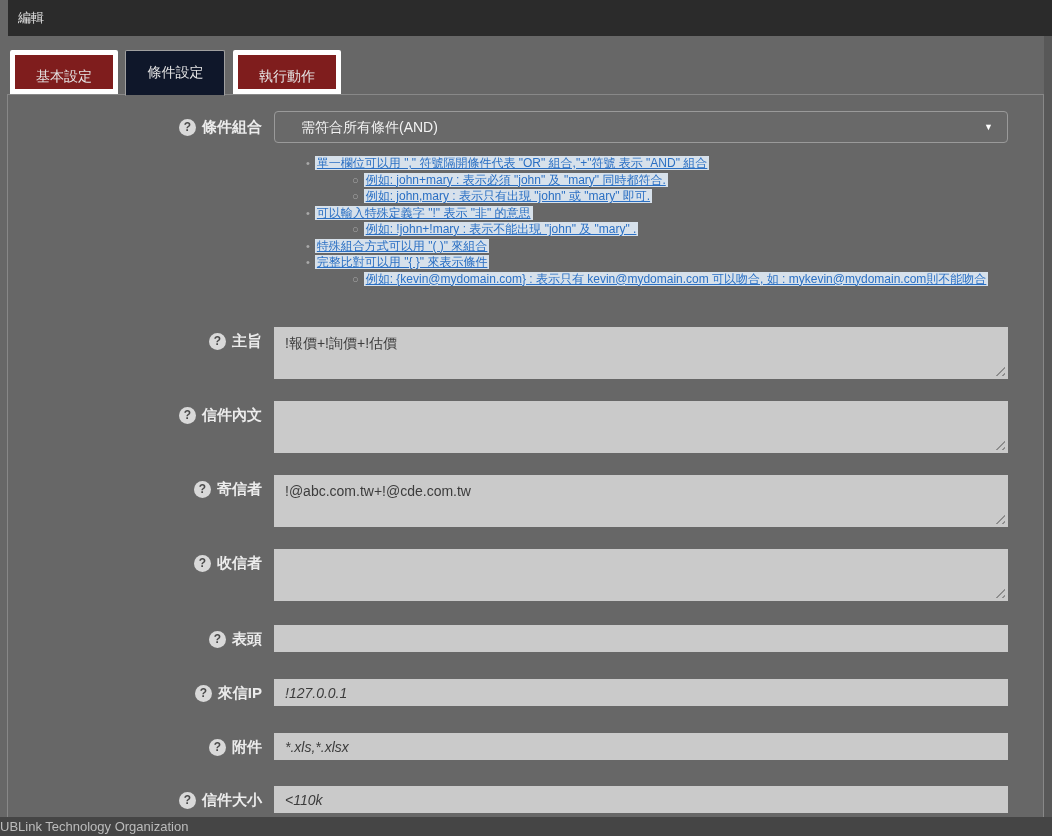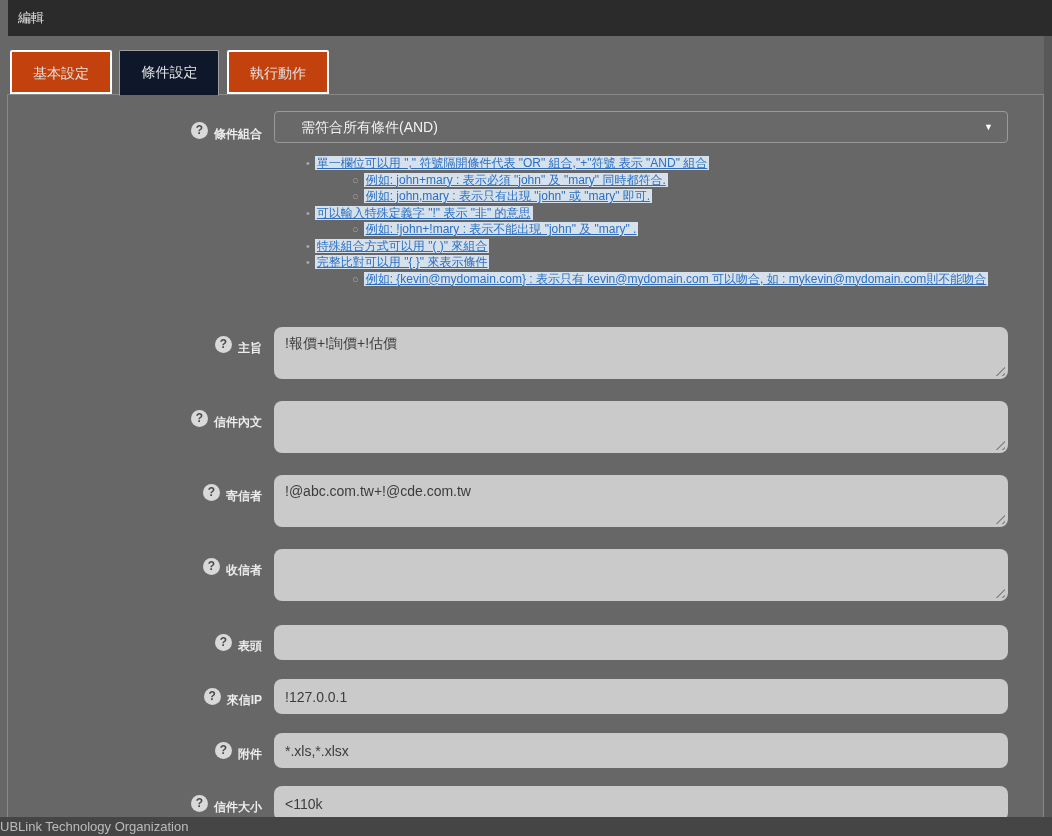--- a/index.html
+++ b/index.html
@@ -15,21 +15,21 @@
     position:absolute; top:0; left:8px; width:1052px; height:36px;
     background:#2b2b2b; color:#e3e3e3; font-size:13px;
     line-height:36px; padding-left:10px;
   }
 
   
   .tabs { position:absolute; top:50px; left:10px; height:45px; z-index:3; }
   .tab {
     display:inline-block; vertical-align:top; height:44px; line-height:42px;
     padding:0 21px; margin-right:3px; font-size:14px; color:#e5e5e5;
-    background:#c2410c; border:2px solid #ffffff; border-radius:2px 2px 0 0;
+    background:#7f1d1d; border:5px solid #ffffff; border-radius:2px 2px 0 0;
     cursor:pointer;
   }
   .tab.active {
     background:#0f172a; border:1px solid #9f9f9f; border-bottom:1px solid #676767;
     height:46px;
   }
 
   
   .panel {
     position:absolute; top:94px; left:7px; width:1037px; height:723px;
@@ -40,21 +40,21 @@
     position:absolute; top:36px; left:1044px; width:8px; height:781px;
     background:#585858;
   }
 
   
   .row { position:absolute; left:0; width:1044px; }
   .lbl {
     position:absolute; left:0; width:262px; display:flex;
     justify-content:flex-end; align-items:center; gap:6px;
   }
-  .lbl .txt { color:#ececec; font-size:12px; font-weight:bold; white-space:nowrap;margin-top:8px; }
+  .lbl .txt { color:#ececec; font-size:15px; font-weight:bold; white-space:nowrap; }
   .qicon {
     width:17px; height:17px; border-radius:50%; background:#d9d9d9;
     color:#4a4a4a; font-size:12px; font-weight:bold; text-align:center;
     line-height:17px; flex:0 0 17px;
   }
 
   
   .select {
     position:absolute; left:274px; top:0; width:734px; height:32px;
     border:1px solid #9a9a9a; border-radius:4px; background:#696969;
@@ -73,26 +73,26 @@
   .help-line.l1 { padding-left:6px; }
   .help-line.l2 { padding-left:52px; }
   .hl {
     background:#d7e1eb; color:#2a6fc3; text-decoration:underline;
     padding:0 2px;
   }
 
   
   .fieldwrap { position:absolute; left:274px; top:0; width:734px; }
   textarea.fld, input.fld {
-    width:734px; background:#cacaca; border:none; border-radius:8px;
+    width:734px; background:#cacaca; border:none; border-radius:0;
     color:#3c3c3c; font-size:14px; font-family:"Liberation Sans","DejaVu Sans",sans-serif;
     outline:none; display:block;
   }
   textarea.fld { height:52px; padding:8px 11px; resize:none; overflow:hidden; }
-  input.fld { height:35px; padding:0 11px; }
+  input.fld { height:27px; padding:0 11px;font-style:italic; }
   .grip {
     position:absolute; right:3px; bottom:3px; width:12px; height:12px;
     background:repeating-linear-gradient(135deg, transparent 0 2.5px, #8d8d8d 2.5px 4px);
     clip-path:polygon(100% 0, 0 100%, 100% 100%);
     pointer-events:none;
   }
 
   
   .footer {
     position:absolute; left:0; top:817px; width:1052px; height:19px;

